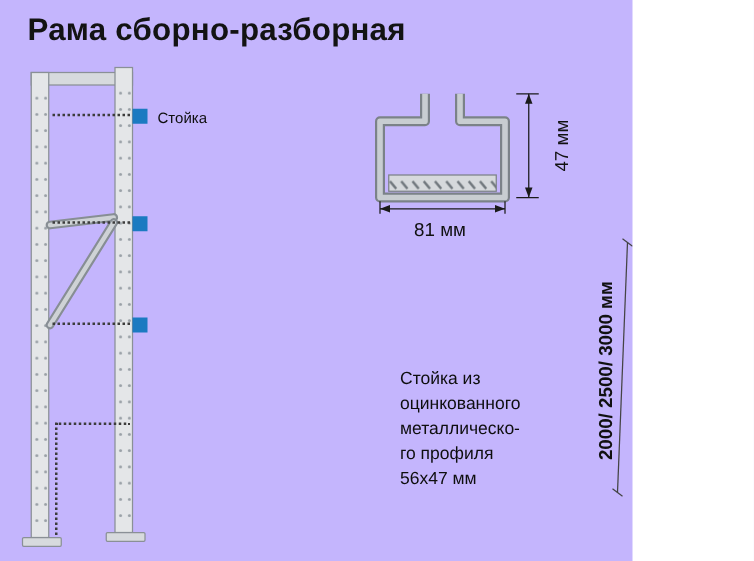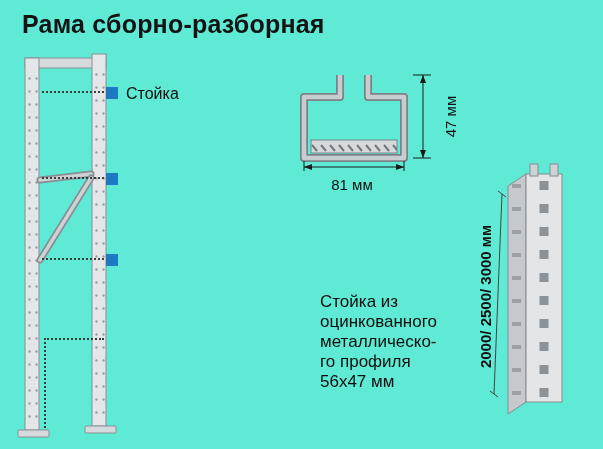--- a/index.html
+++ b/index.html
@@ -1,29 +1,29 @@
 <!DOCTYPE html>
 <html><head>
 <meta charset="utf-8">
 <style>
   *{margin:0;padding:0;box-sizing:border-box}
   html,body{background:#fff}
   body{font-family:"Liberation Sans","DejaVu Sans",sans-serif;color:#111}
-  .page{position:relative;width:603px;height:449px;background:#5eead4;overflow:hidden}
+  .page{position:relative;width:506px;height:449px;background:#c4b5fd;overflow:hidden}
   .title{position:absolute;left:22px;top:10px;font-size:25px;font-weight:800;letter-spacing:.2px;color:#131313}
   .figure{position:absolute}
   .callout{position:absolute;left:106px;display:flex;align-items:flex-start}
   .bullet{flex:0 0 auto;width:12px;height:12px;margin:3px 8px 0 0;background:#1b7ac1}
-  .callout-text{font-size:16px;line-height:20px;width:142px;color:#0e0e0e}
+  .callout-text{font-size:12px;line-height:20px;width:142px;color:#0e0e0e}
   .leader{position:absolute;border-top:2px dotted #3c3c3c;height:0}
   .leader-v{position:absolute;border-left:2px dotted #3c3c3c;width:0}
   .dim{position:absolute;font-size:15px;color:#111;text-align:center;white-space:nowrap}
   .rot{transform:rotate(-90deg)}
   .col-dim{font-weight:700;font-size:15px}
-  .description{position:absolute;left:320px;top:292px;width:150px;font-size:17px;line-height:20px;white-space:pre-line;color:#0e0e0e}
+  .description{position:absolute;left:320px;top:292px;width:150px;font-size:14px;line-height:20px;white-space:pre-line;color:#0e0e0e}
 </style>
 </head>
 <body>
 
 <div class="page">
 
   <h1 class="title">Рама сборно-разборная</h1>
 
   <div class="figure" style="left:13px;top:52px">
     <svg width="105" height="392" viewBox="0 0 105 392">

